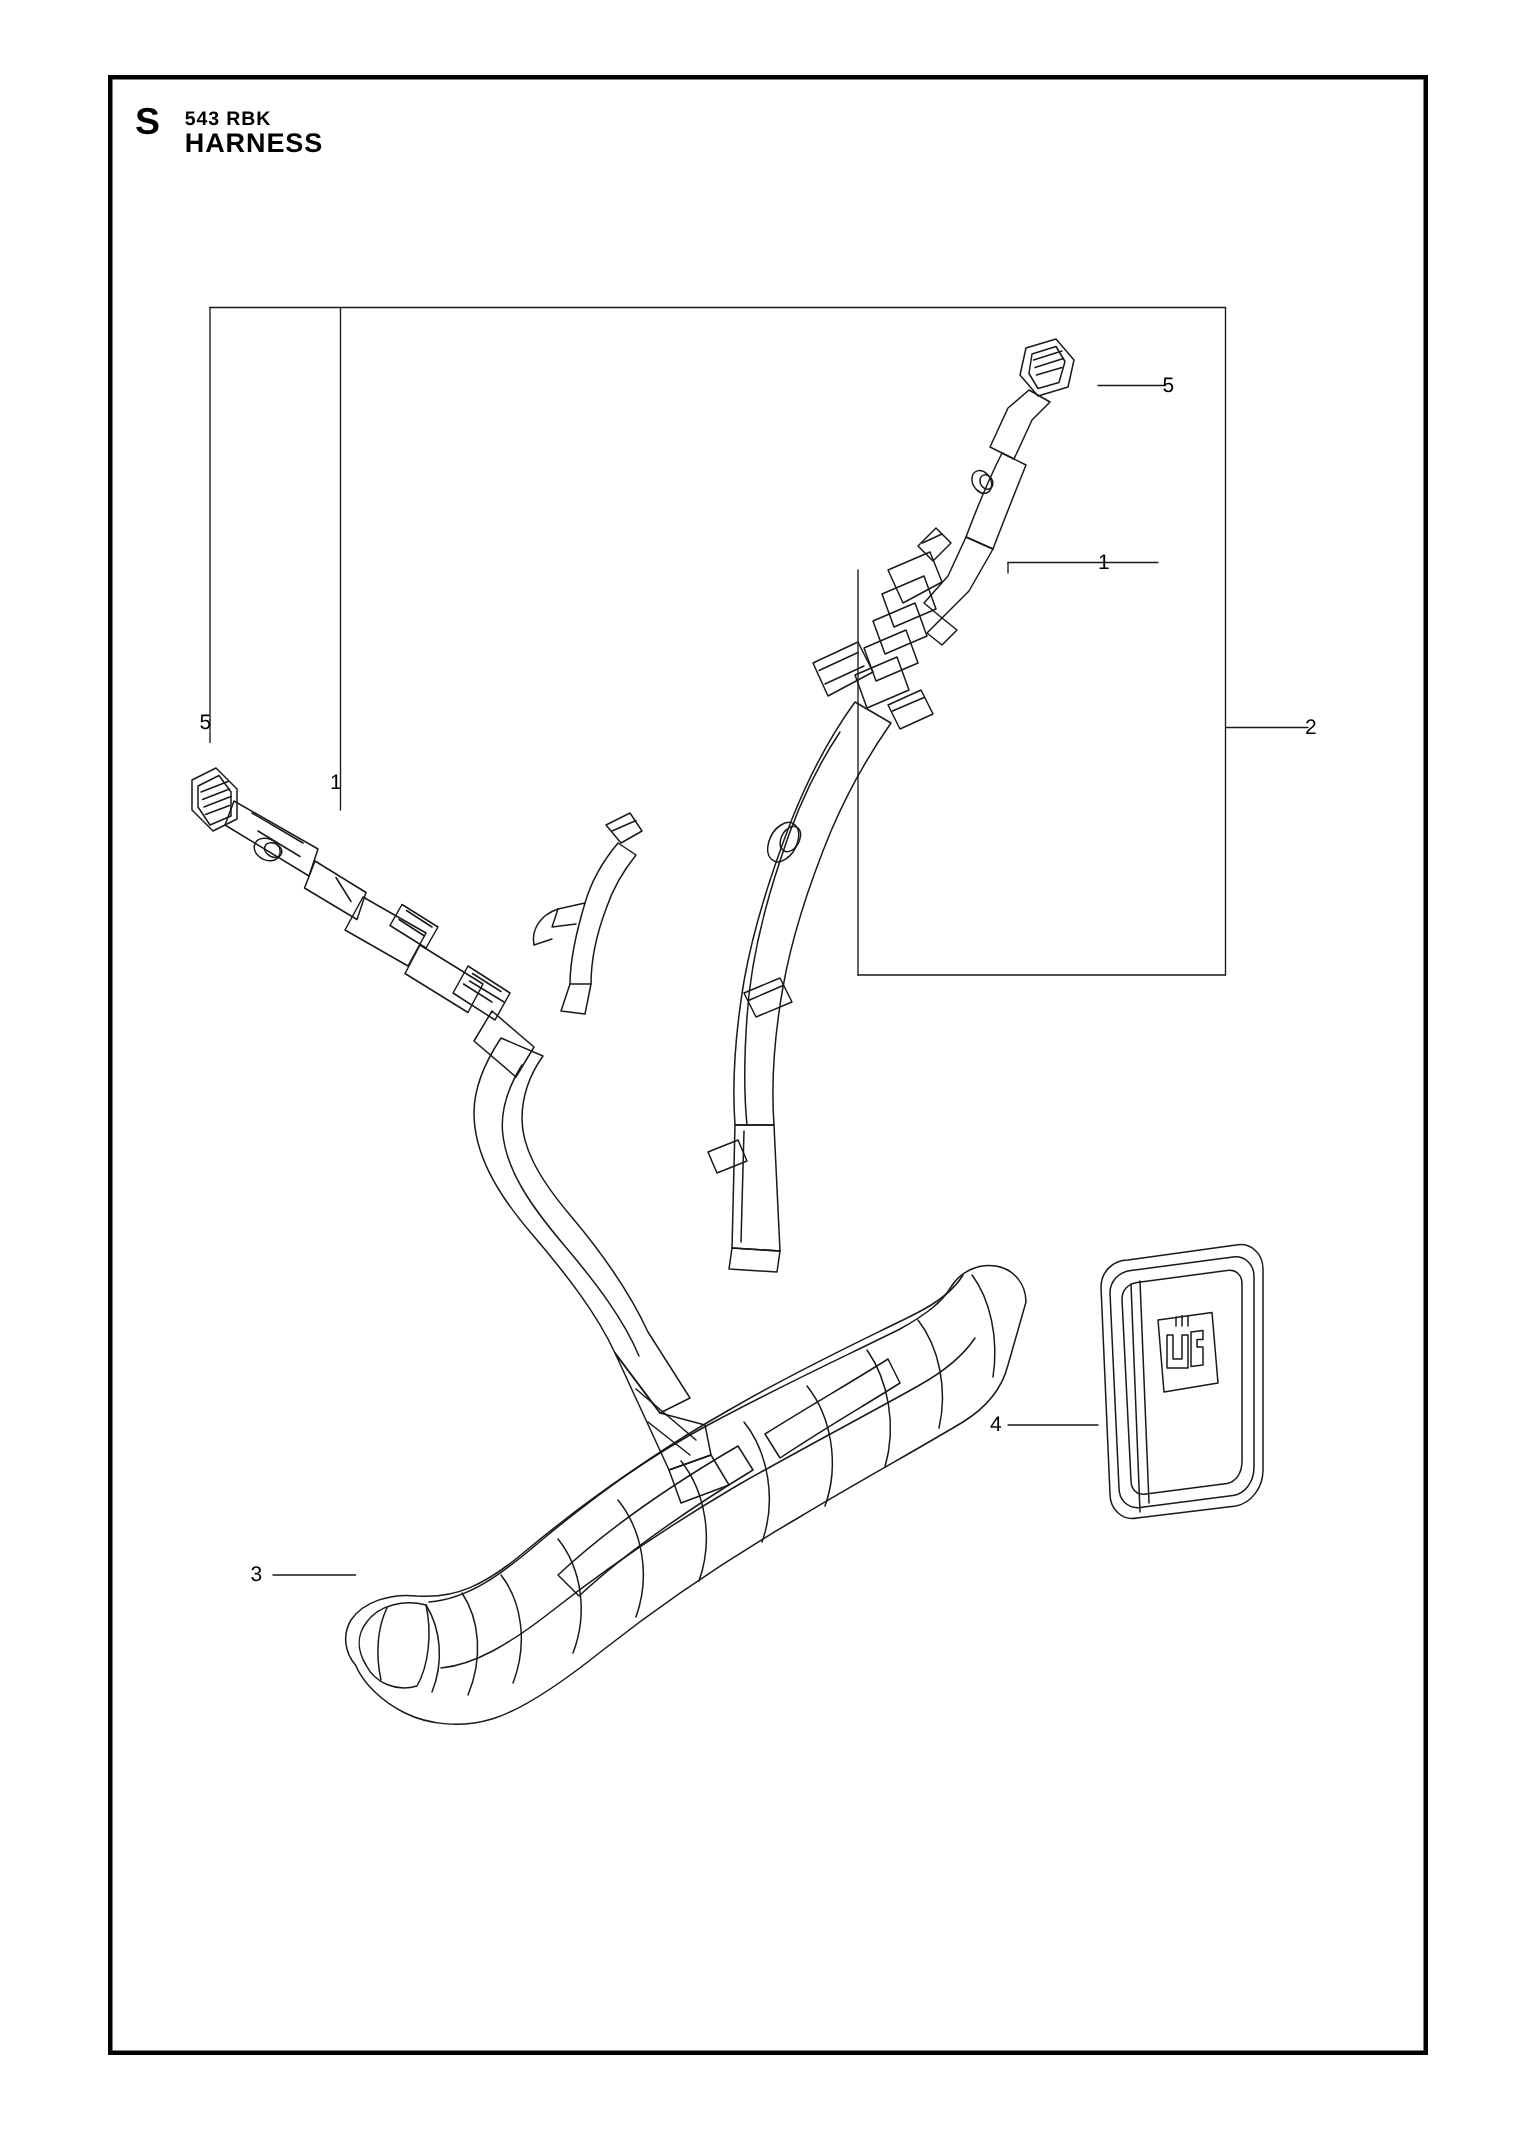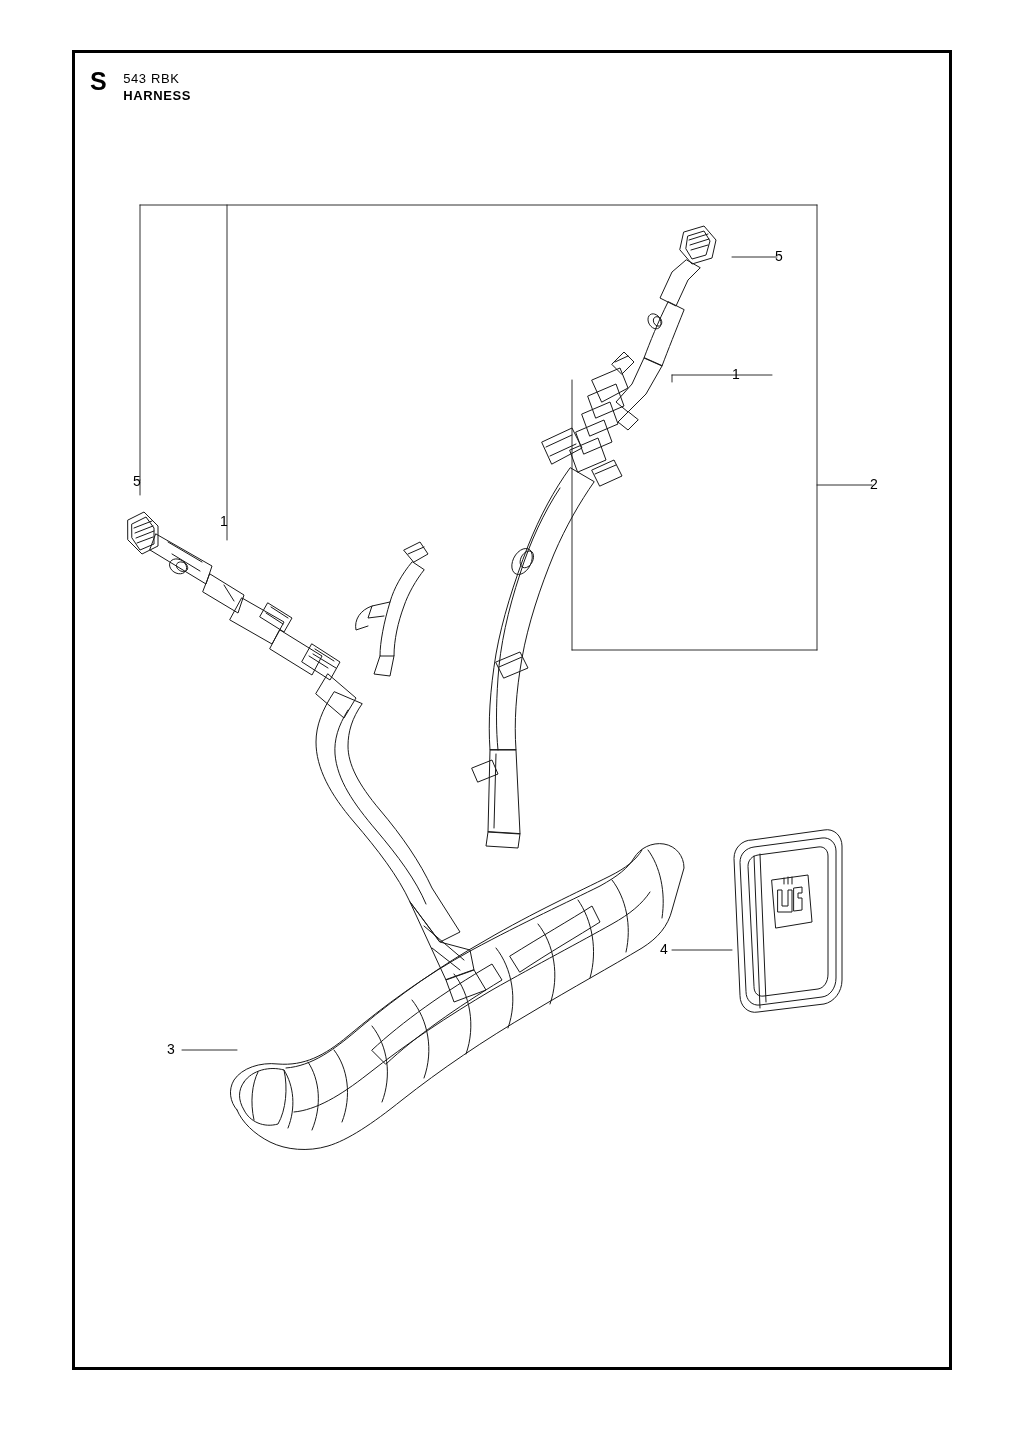--- a/index.html
+++ b/index.html
@@ -45,26 +45,26 @@
     line-height: 26px;
     letter-spacing: 0.5px;
     margin-right: 16px;
     font-family: "Liberation Sans", sans-serif;
   }
   #header-titles {
     padding-top: 3px;
   }
   #model-code {
     font-size: 13px;
-    font-weight: normal;
+    font-weight: bold;
     letter-spacing: 0.6px;
     line-height: 15px;
   }
   #section-title {
-    font-size: 13px;
+    font-size: 18px;
     font-weight: bold;
     letter-spacing: 0.6px;
     line-height: 15px;
     margin-top: 2px;
   }
   
   #drawing {
     position: absolute;
     left: 72px;
     top: 50px;

